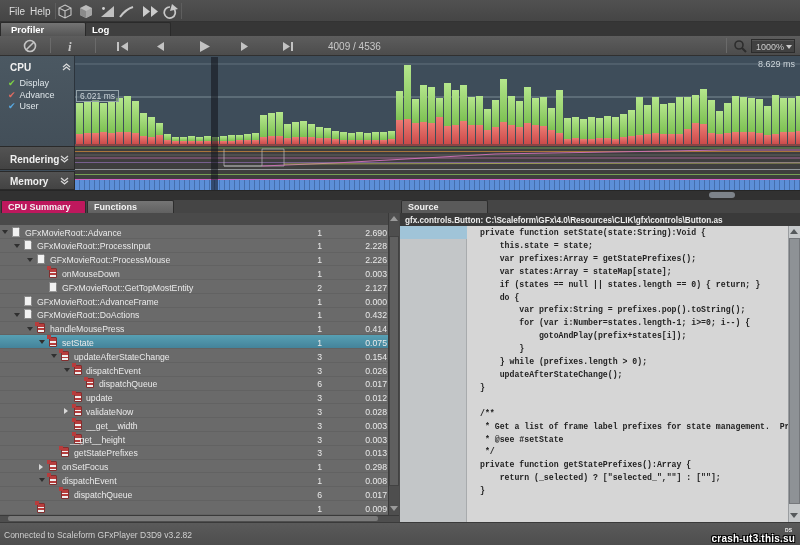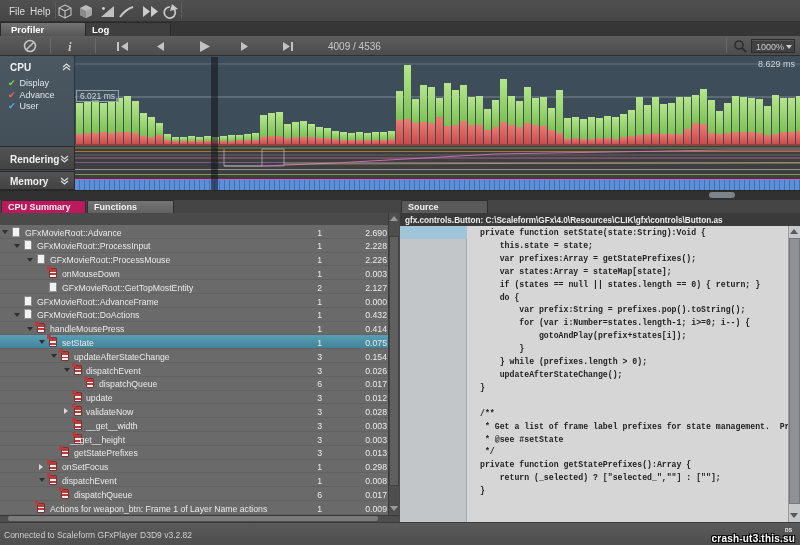--- a/index.html
+++ b/index.html
@@ -544,21 +544,20 @@
       <span class="tnum" style="right:1px">0.008</span>
     </div>
 <div class="trow" style="top:487.2px">
       <span class="icr" style="left:61px"></span>
       <span class="tname" style="left:74px">dispatchQueue</span>
       <span class="tnum" style="right:66px">6</span>
       <span class="tnum" style="right:1px">0.017</span>
     </div>
 <div class="trow" style="top:501.0px">
       <span class="icr" style="left:37px"></span>
-      <span class="tname" style="left:50px">Actions for weapon_btn: Frame 1 of Layer Name actions</span>
       <span class="tnum" style="right:66px">1</span>
       <span class="tnum" style="right:1px">0.009</span>
     </div>
 <div id="lvscroll"></div>
 <div id="lvthumb"></div>
 <div id="lhscroll"></div>
 <div id="lhthumb"></div>
 
 <div id="srcpath">gfx.controls.Button: C:\Scaleform\GFx\4.0\Resources\CLIK\gfx\controls\Button.as</div>
 <div id="gutter"></div>

